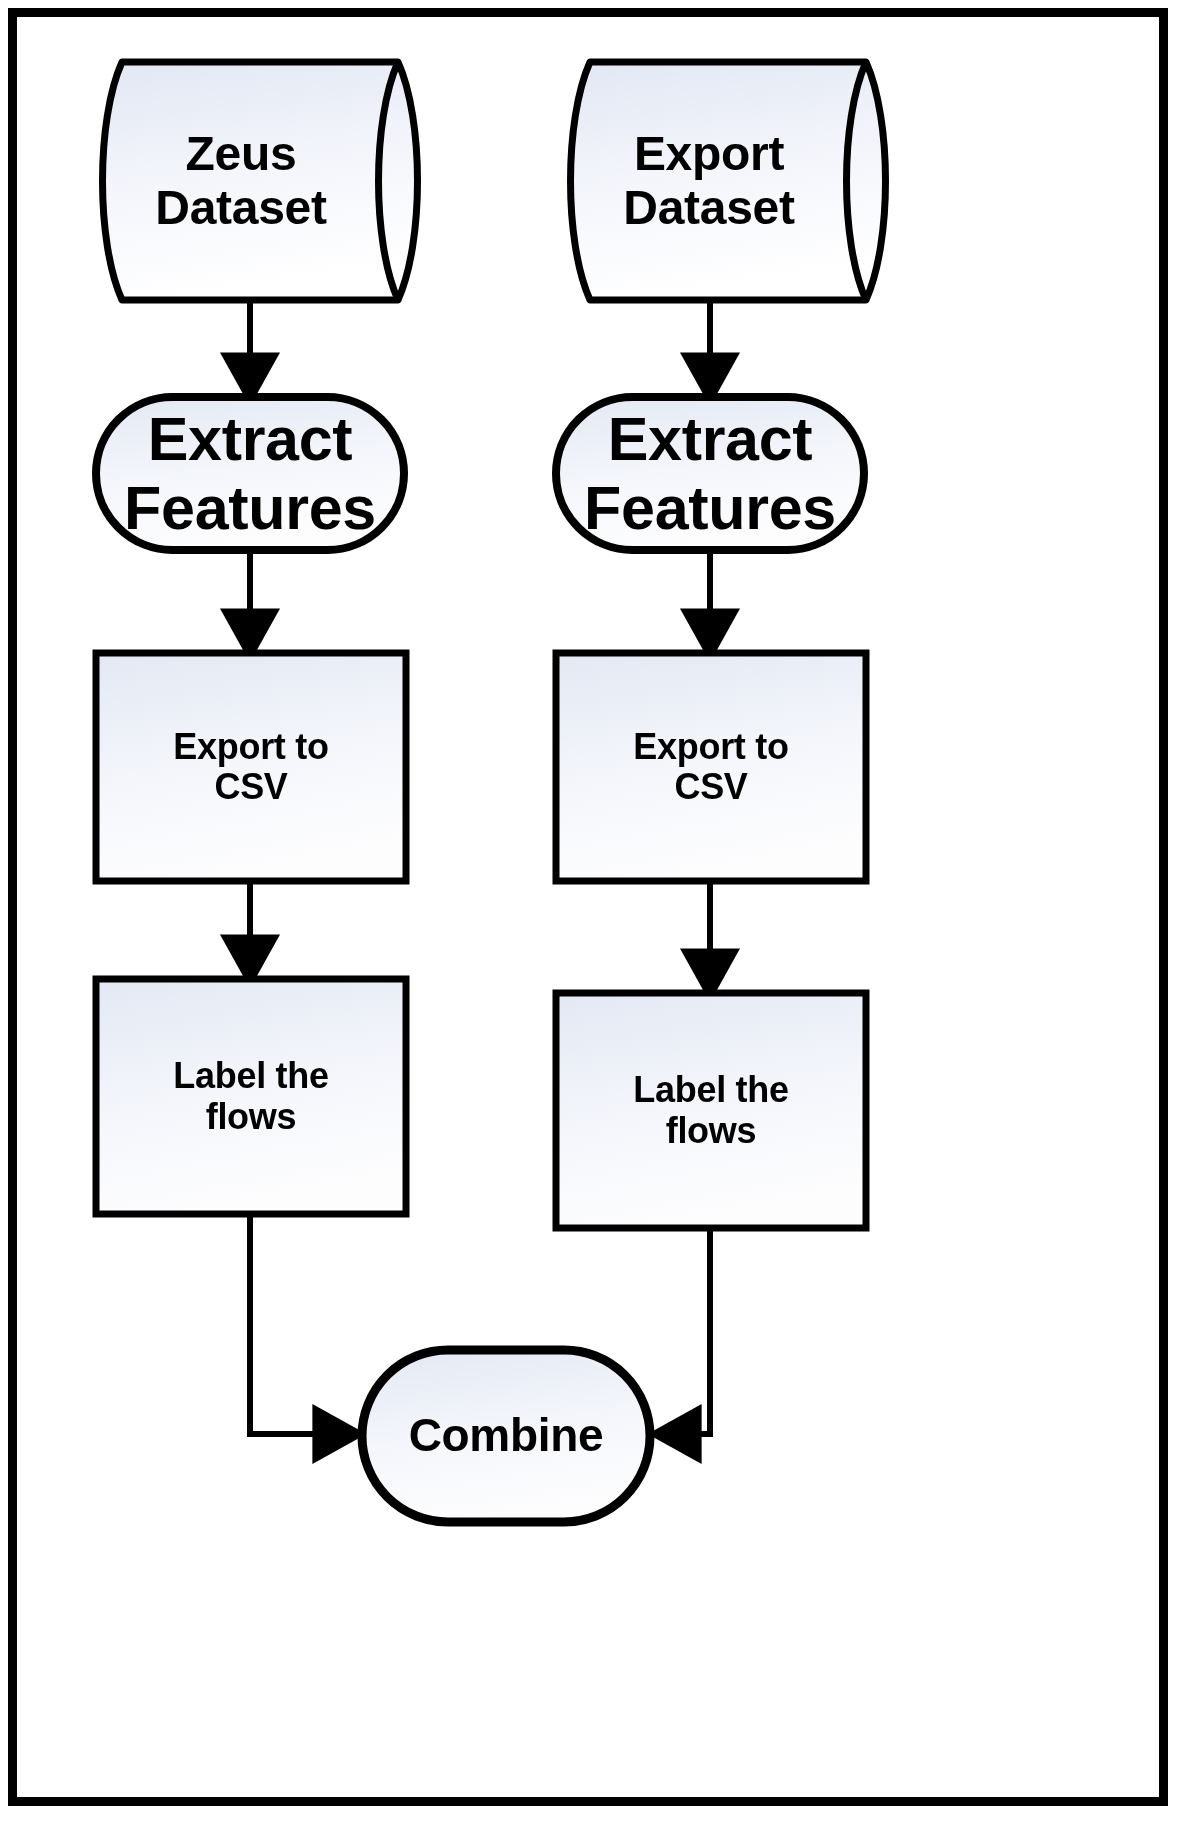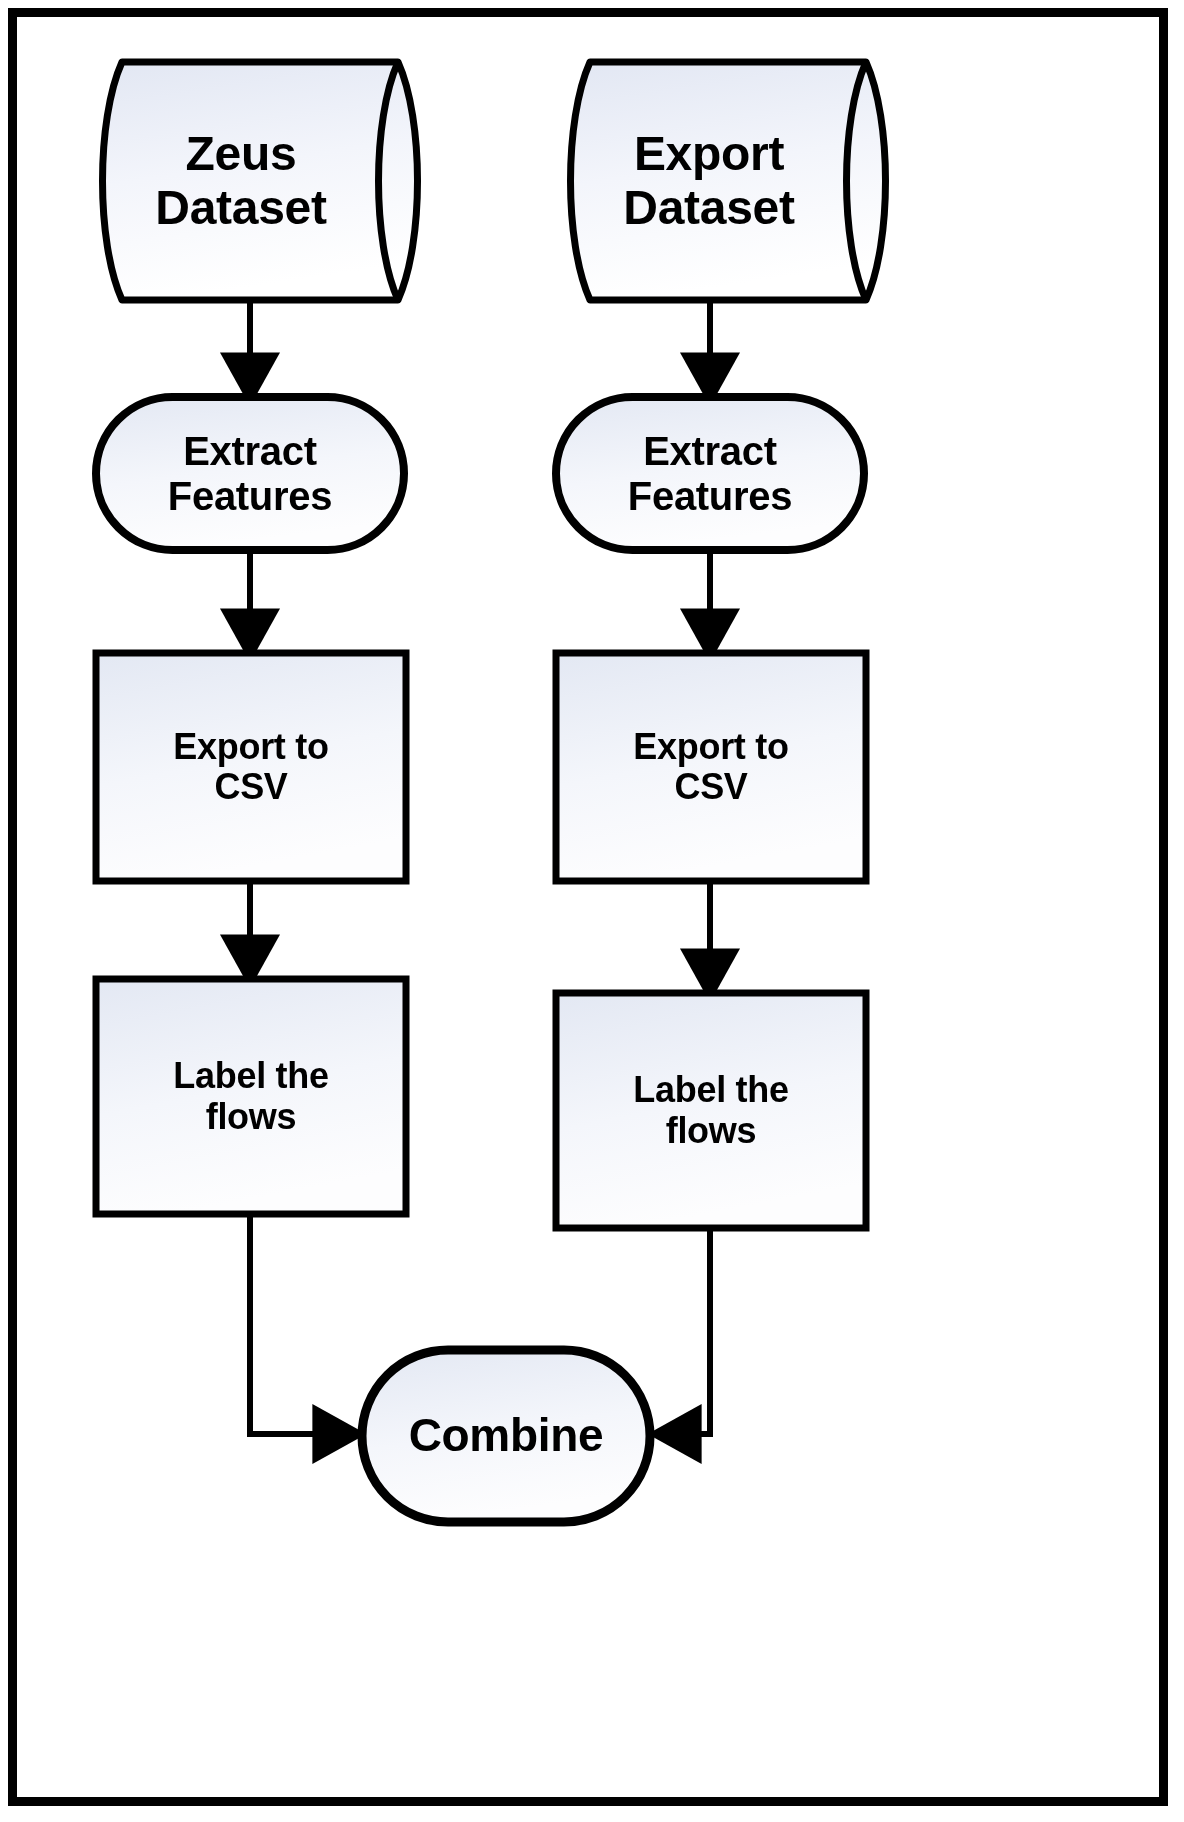--- a/index.html
+++ b/index.html
@@ -46,21 +46,21 @@
     color: #000000;
     pointer-events: none;
     line-height: 1.12;
     letter-spacing: -0.3px;
   }
   .node-label span { display: block; white-space: nowrap; }
 
   
   .lbl-db { font-size: 48px; }
   
-  .lbl-pill { font-size: 40px; }
+  .lbl-pill { font-size: 61px; }
   
   .lbl-rect { font-size: 36px; }
   
   .lbl-combine { font-size: 46px; text-align: center; }
 </style>
 </head>
 <body>
 
 <div id="canvas">
 

